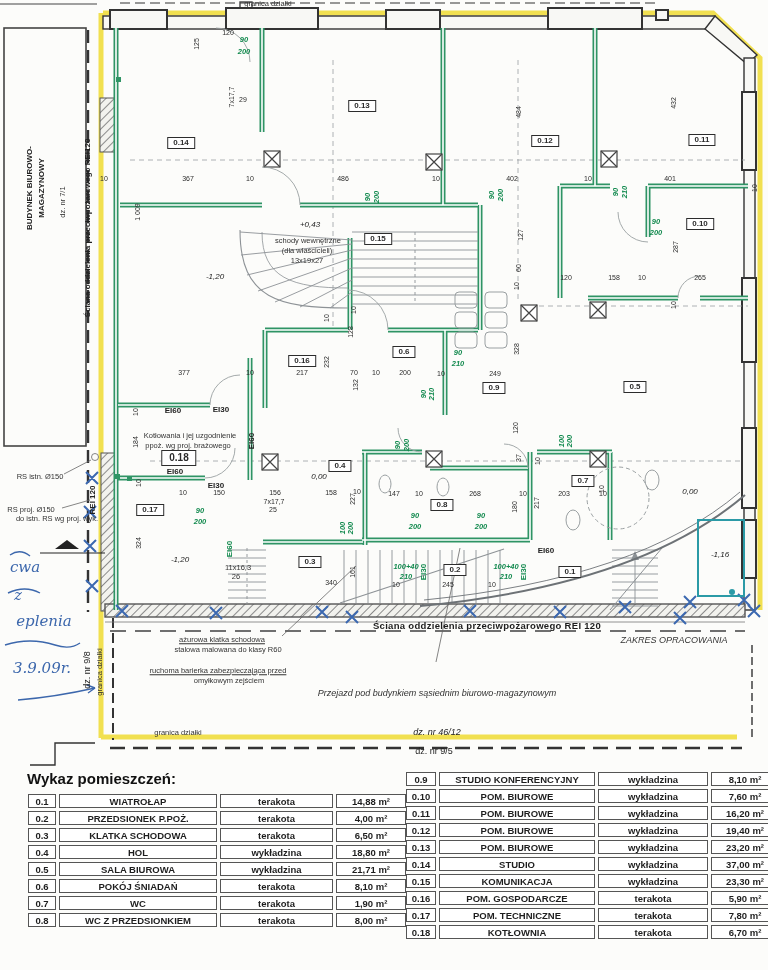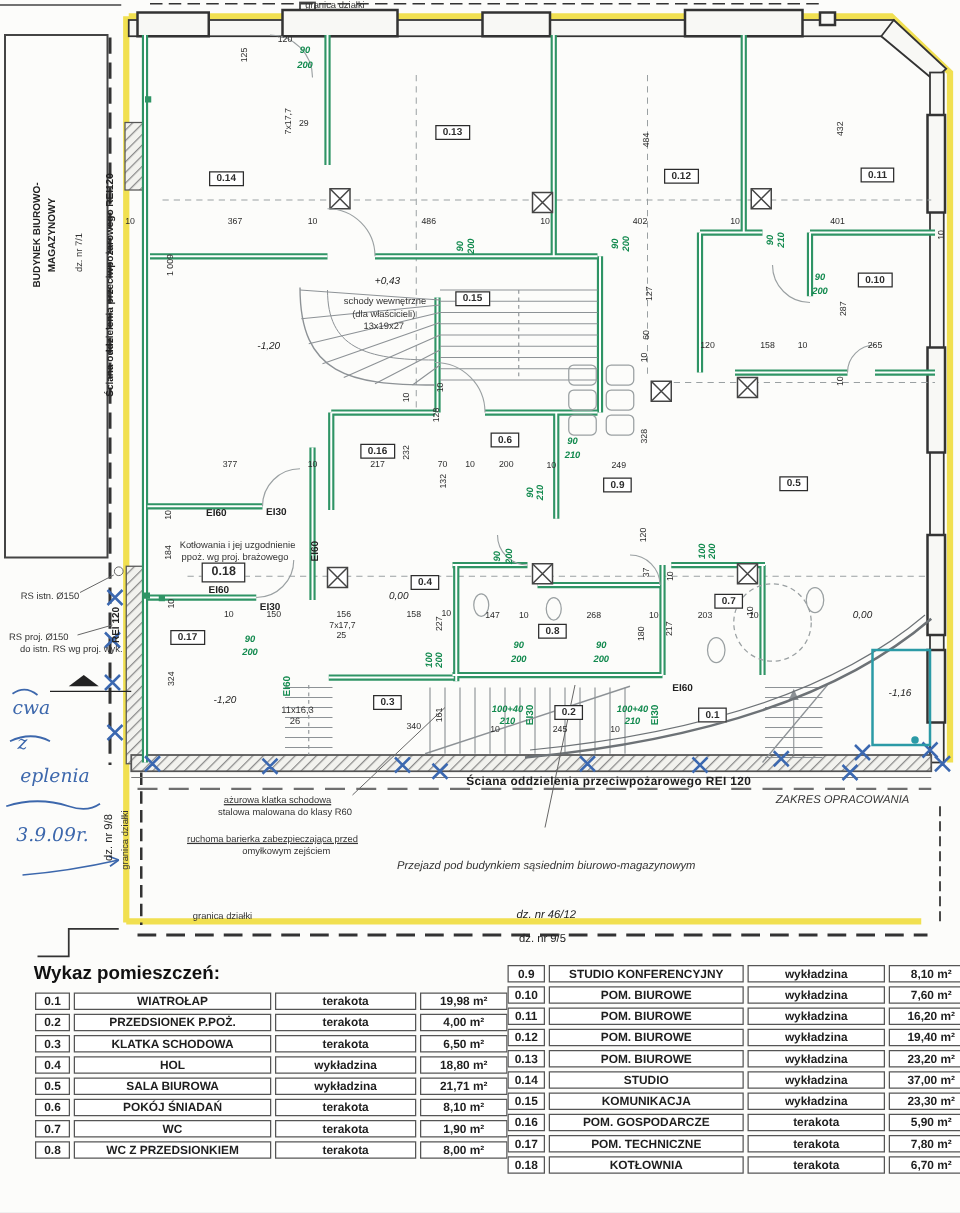--- a/index.html
+++ b/index.html
@@ -411,21 +411,21 @@
       <span class="pl hand" style="left: 42px; top: 668px;">3.9.09r.</span>
     </div>
 
   <div id="sched-title">Wykaz pomieszczeń:</div>
   <table id="tbl-left" class="sched">
     <tbody id="tbl-left-body">
         <tr>
           <td class="c0">0.1</td>
           <td class="c1">WIATROŁAP</td>
           <td class="c2">terakota</td>
-          <td class="c3">19,98 m²</td>
+          <td class="c3">14,88 m²</td>
         </tr>
         <tr>
           <td class="c0">0.2</td>
           <td class="c1">PRZEDSIONEK P.POŻ.</td>
           <td class="c2">terakota</td>
           <td class="c3">4,00 m²</td>
         </tr>
         <tr>
           <td class="c0">0.3</td>
           <td class="c1">KLATKA SCHODOWA</td>

